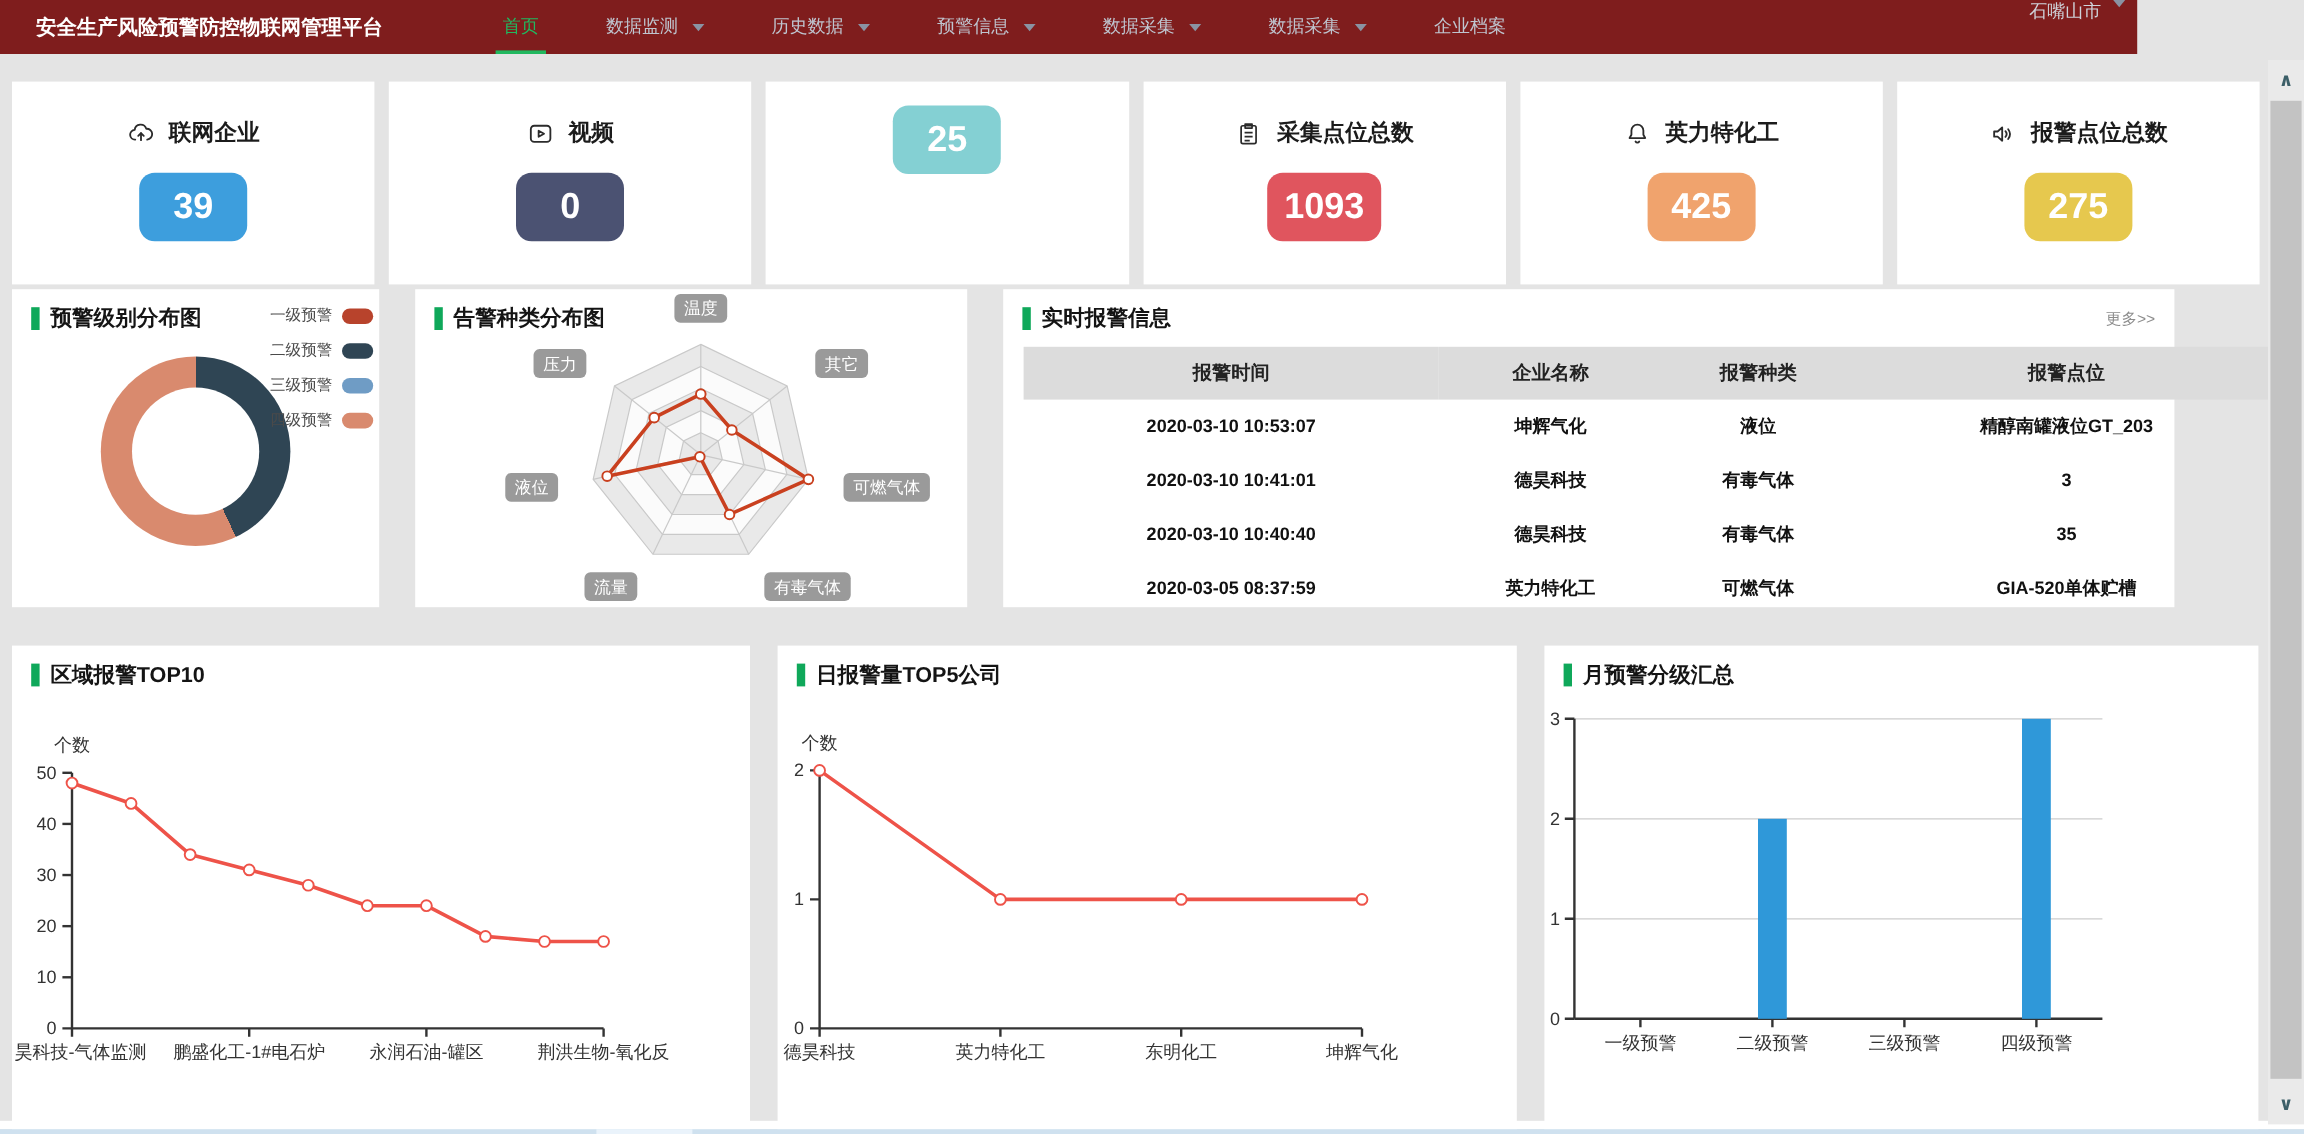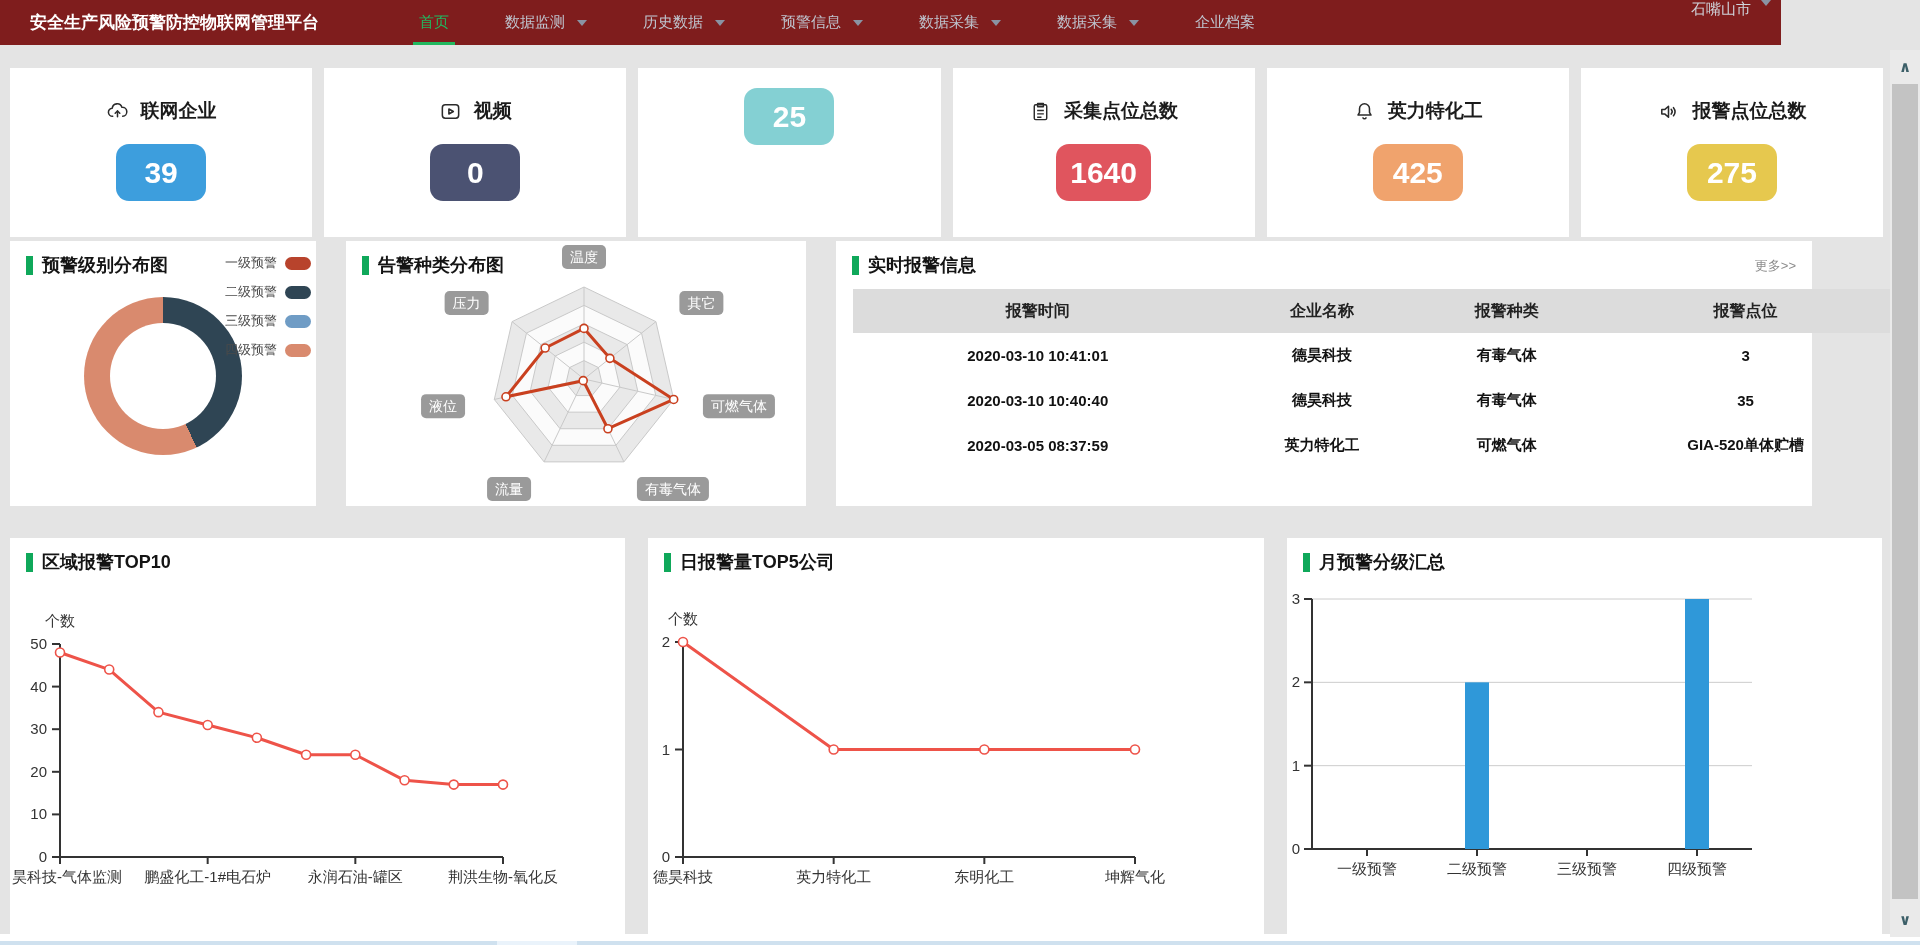--- a/index.html
+++ b/index.html
@@ -131,21 +131,21 @@
       <div class="stat-card"><div class="stat-badge" style="background: rgb(132, 208, 211);">25</div></div>
       <div class="stat-card"><div class="stat-head">
           <span class="sicon">
             <svg width="23" height="23" viewBox="0 0 24 24" fill="none" stroke="#2b2b2b" stroke-width="1.5" stroke-linejoin="round">
               <rect x="5.5" y="5" width="13" height="15.5" rx="1.5"></rect>
               <rect x="9" y="3.5" width="6" height="3.5"></rect>
               <path d="M8.5 11h7M8.5 14.5h7M8.5 18h4.5"></path>
             </svg>
           </span>
           <span class="stat-label">采集点位总数</span>
-        </div><div class="stat-badge" style="background: rgb(224, 85, 94);">1640</div></div>
+        </div><div class="stat-badge" style="background: rgb(224, 85, 94);">1093</div></div>
       <div class="stat-card"><div class="stat-head">
           <span class="sicon">
             <svg width="23" height="23" viewBox="0 0 24 24" fill="none" stroke="#2b2b2b" stroke-width="1.6" stroke-linecap="round" stroke-linejoin="round">
               <path d="M12 4a5.2 5.2 0 0 1 5.2 5.2v3.6l1.6 2.9H5.2l1.6-2.9V9.2A5.2 5.2 0 0 1 12 4z"></path>
               <path d="M10.4 18.7a1.8 1.8 0 0 0 3.2 0"></path>
             </svg>
           </span>
           <span class="stat-label">英力特化工</span>
         </div><div class="stat-badge" style="background: rgb(240, 163, 109);">425</div></div>
       <div class="stat-card"><div class="stat-head">
@@ -240,20 +240,26 @@
         <thead>
             <tr id="alarm-head">
               <th>报警时间</th>
               <th>企业名称</th>
               <th>报警种类</th>
               <th>报警点位</th>
             </tr>
           </thead>
         <tbody id="alarm-body">
             <tr>
+              <td>2020-03-10 10:53:07</td>
+              <td>坤辉气化</td>
+              <td>液位</td>
+              <td>精醇南罐液位GT_203</td>
+            </tr>
+            <tr>
               <td>2020-03-10 10:41:01</td>
               <td>德昊科技</td>
               <td>有毒气体</td>
               <td>3</td>
             </tr>
             <tr>
               <td>2020-03-10 10:40:40</td>
               <td>德昊科技</td>
               <td>有毒气体</td>
               <td>35</td>

